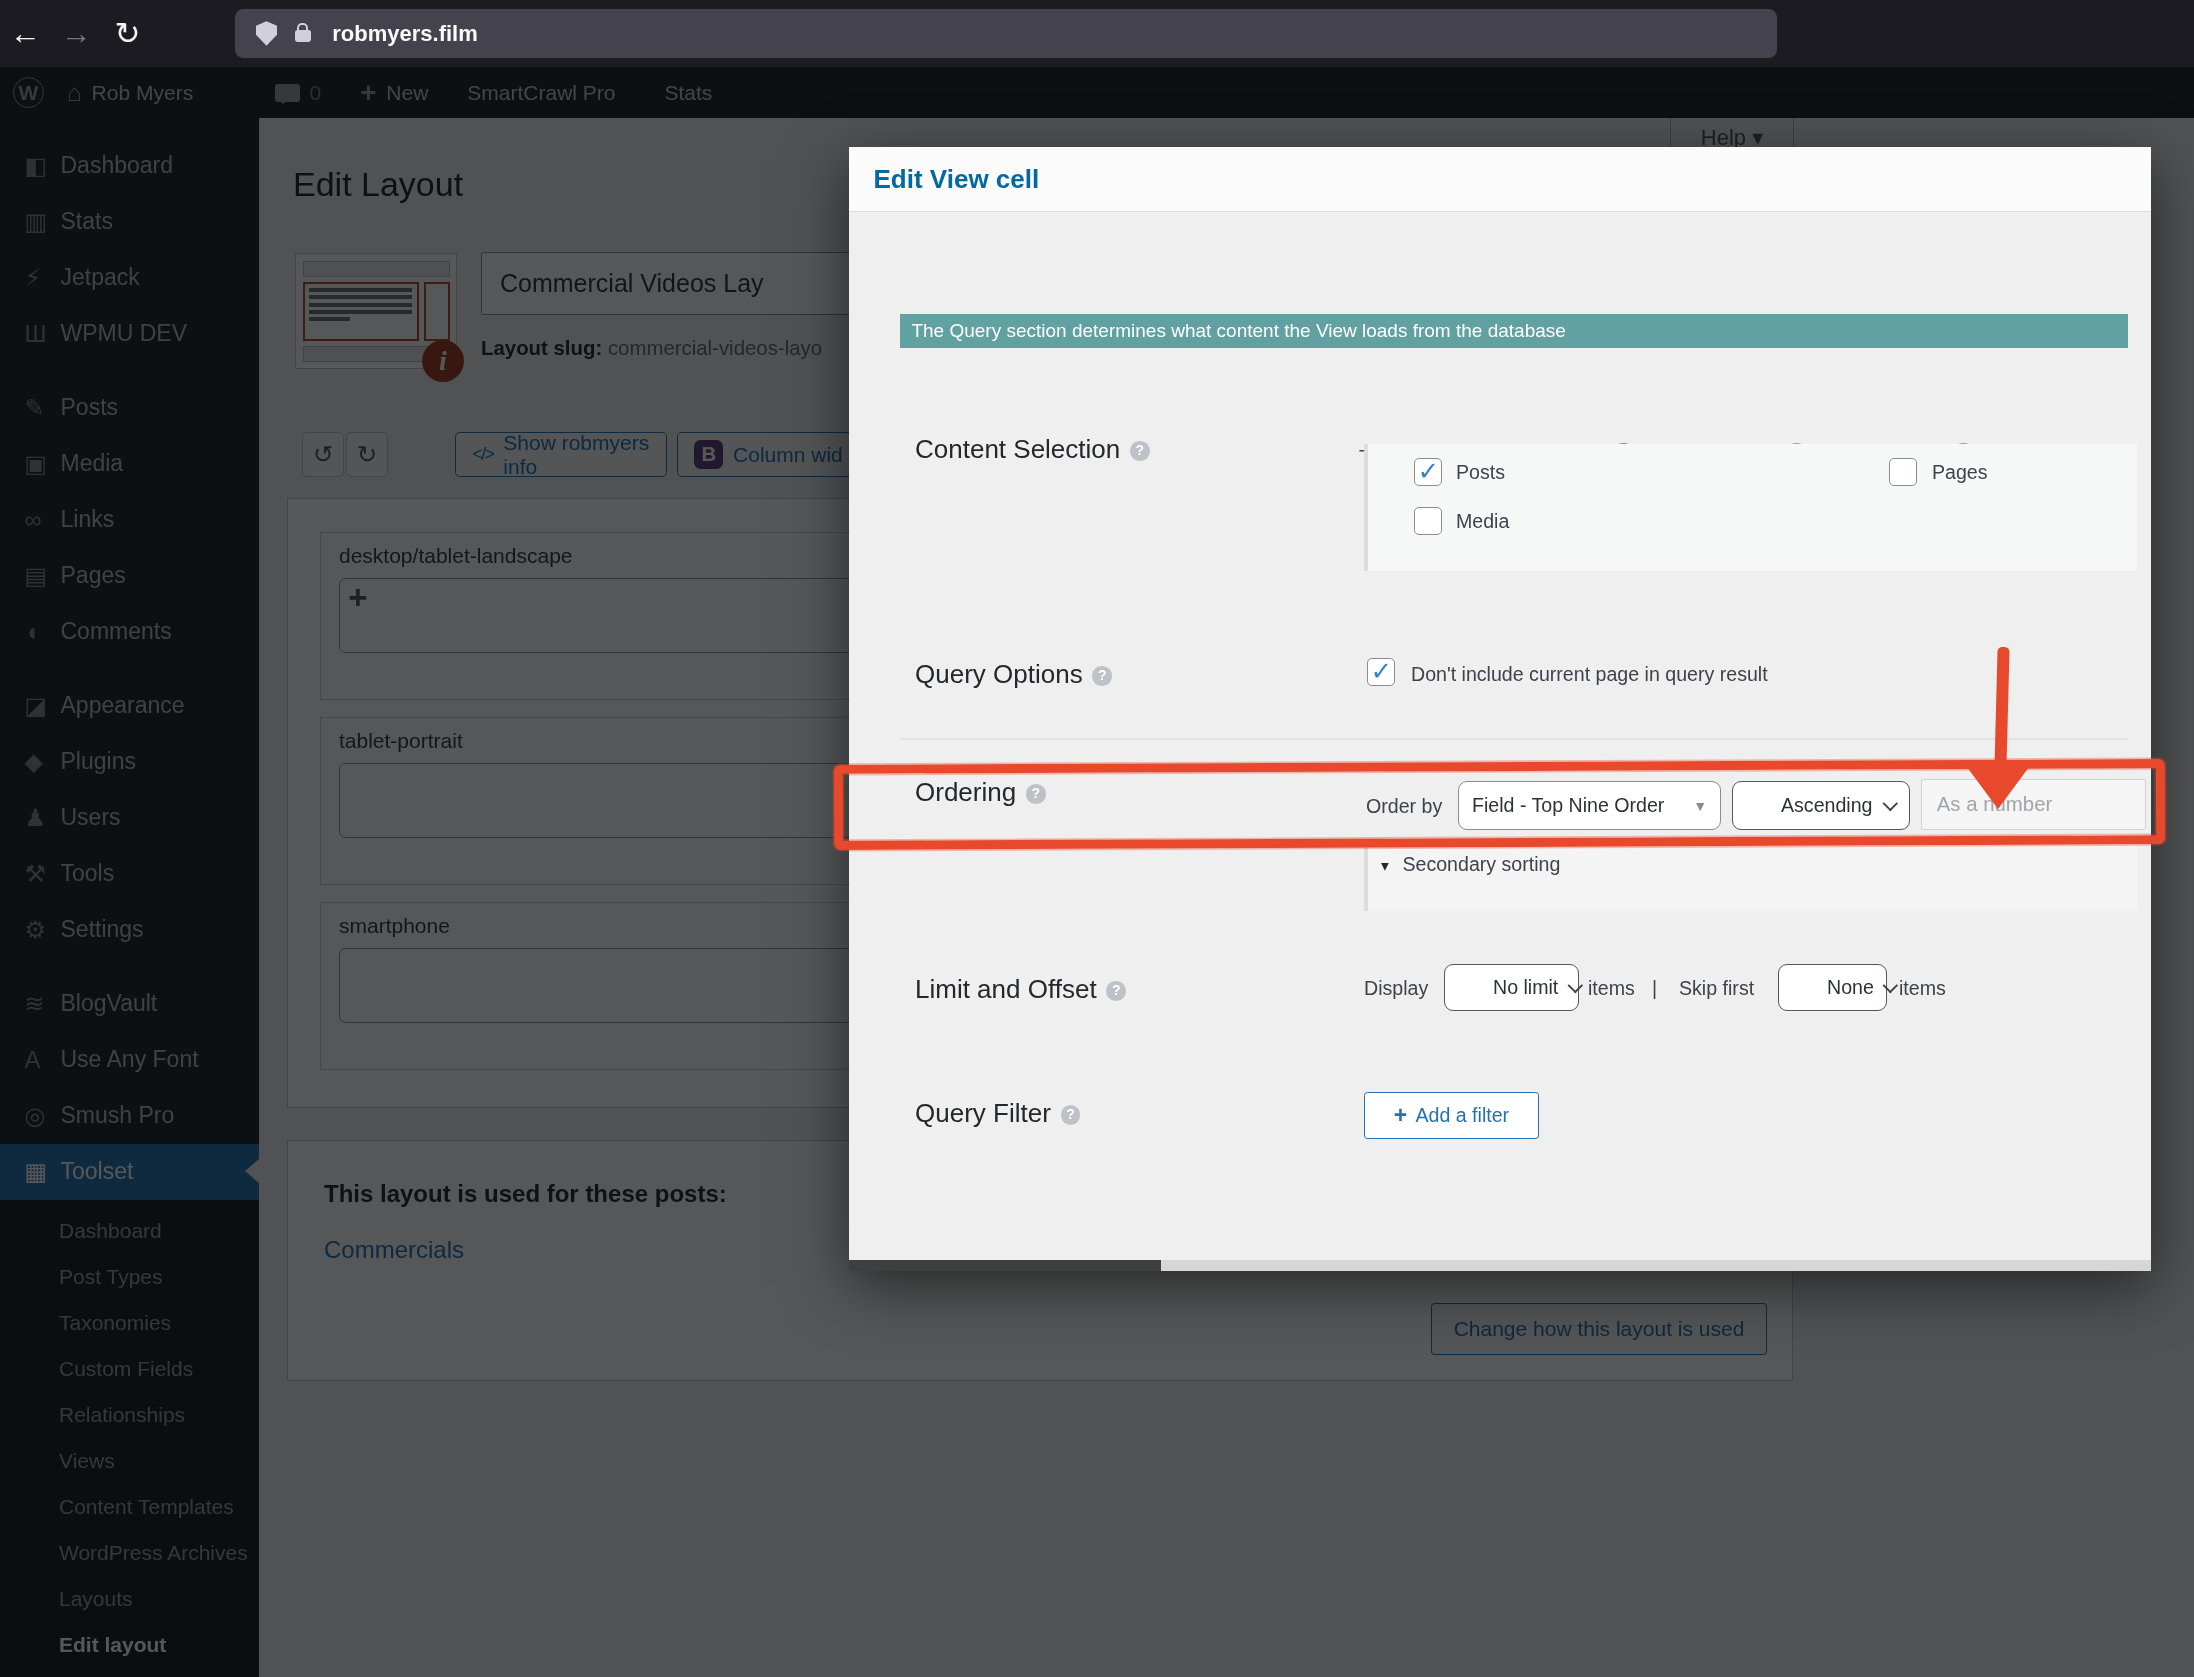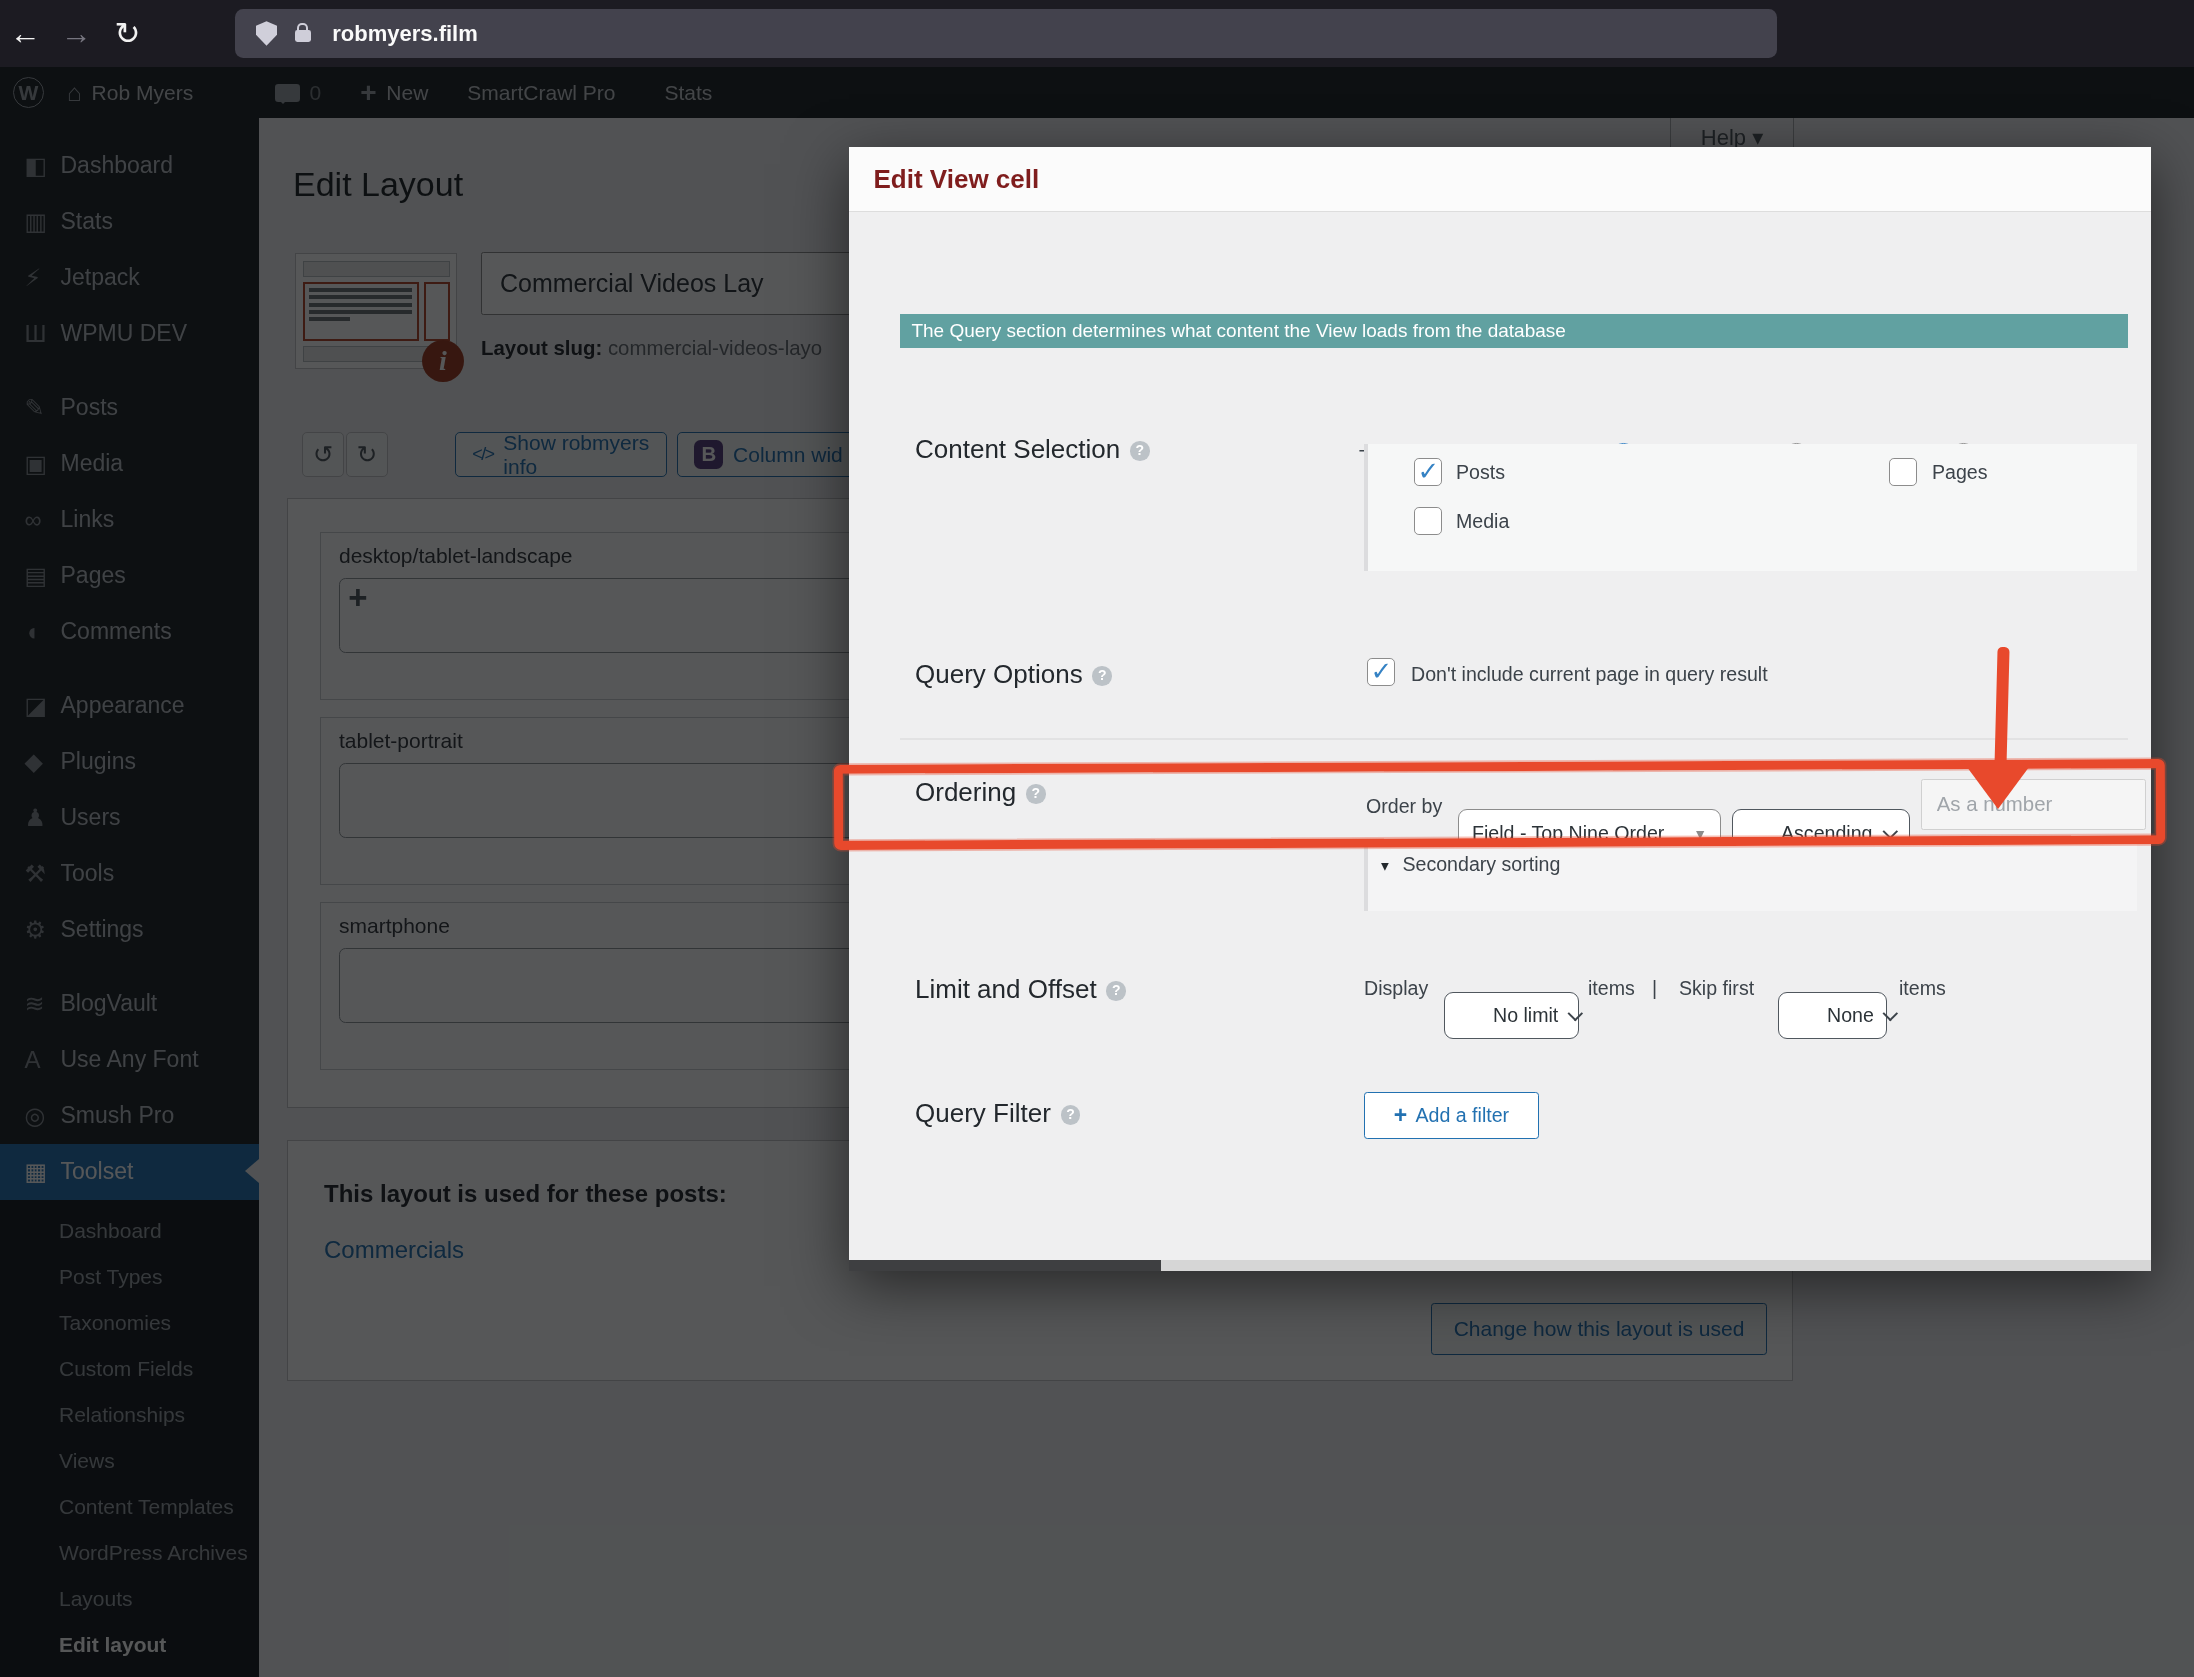--- a/index.html
+++ b/index.html
@@ -66,36 +66,36 @@
   .used-link{position:absolute;left:36px;top:95px;font-size:24px;color:#2271b1;cursor:pointer;}
   .change-btn{position:absolute;left:1143px;top:162px;width:336px;height:52px;border:0.8px solid #2271b1;border-radius:3.3px;background:#f6f7f7;color:#2271b1;font-size:21px;display:flex;align-items:center;justify-content:center;cursor:pointer;}
   .help-tab{position:absolute;left:1411px;top:0px;width:124px;height:37px;border-left:0.8px solid #a7aaad;border-right:0.8px solid #a7aaad;color:#50575e;font-size:22px;text-align:center;padding-top:6.5px;cursor:pointer;}
 
   
   .overlay{position:absolute;left:0;top:67px;width:2194px;height:1610px;background:rgba(6,8,9,0.68);z-index:5;}
 
   
   .modal{position:absolute;left:849px;top:147px;width:1302px;height:1124px;background:#efeff0;z-index:10;box-shadow:0 16.3px 57px rgba(0,0,0,.55);}
   .m-head{height:65px;background:#fbfbfb;border-bottom:0.8px solid #ddd;display:flex;align-items:center;padding-left:24.5px;}
-  .m-title{font-size:26px;font-weight:bold;color:#7f1d1d;}
+  .m-title{font-size:26px;font-weight:bold;color:#0369a1;}
   .banner{position:absolute;left:51px;width:1228px;height:34px;color:#fff;font-size:19px;display:flex;align-items:center;padding-left:11.4px;}
   .banner.teal{top:167px;background:#61a1a1;}
   .banner.blue{top:1046px;background:#4f8ab8;}
   .sec-h{position:absolute;left:66px;font-size:26px;color:#23282d;white-space:nowrap;}
   .q{display:inline-block;width:19.6px;height:19.6px;border-radius:50%;background:#bcc2c7;color:#fff;font-size:14px;font-weight:bold;text-align:center;line-height:19.6px;vertical-align:middle;margin-left:9.8px;}
   .m-label{position:absolute;font-size:19.6px;color:#3c434a;white-space:nowrap;}
   .radio{position:absolute;width:24.5px;height:24.5px;border-radius:50%;background:#fff;border:1.6px solid #8c8c8c;cursor:pointer;}
   .radio.selected{border-color:#3582c4;}
   .radio.selected::after{content:"";position:absolute;inset:4.1px;border-radius:50%;background:#3582c4;}
   .cb{position:absolute;width:28px;height:28px;background:#fff;border:1.6px solid #8c8c8c;border-radius:4.9px;cursor:pointer;}
   .cb.checked::after{content:"\2713";position:absolute;top:-3.3px;left:2.4px;color:#3582c4;font-size:26px;font-weight:bold;}
   .panel{position:absolute;background:#f6f7f7;border-left:4.9px solid #dcdcde;}
   .cb-panel{left:515px;top:297px;width:773px;height:127px;}
   .ss-panel{left:515px;top:692px;width:773px;height:72px;background:#f4f4f5;}
-  .sel{position:absolute;background:#fff;border:0.8px solid #8c8c8c;border-radius:9px;display:flex;align-items:center;justify-content:space-between;padding:0 13px;font-size:19.6px;color:#2c3338;cursor:pointer;white-space:nowrap;margin-top:28px;}
+  .sel{position:absolute;background:#fff;border:0.8px solid #8c8c8c;border-radius:9px;display:flex;align-items:center;justify-content:space-between;padding:0 13px;font-size:19.6px;color:#2c3338;cursor:pointer;white-space:nowrap;}
   .sel .car{color:#8c8c8c;font-size:14px;margin-left:11.4px;}
   .chev{width:10.6px;height:10.6px;border-right:2.4px solid #3c434a;border-bottom:2.4px solid #3c434a;transform:rotate(45deg);margin:-4.9px 0 0 11.4px;flex:none;}
   .sel.dark{border:1.6px solid #50575e;padding-left:48px;}
   .txt-input{position:absolute;background:#f5f5f5;border:0.8px solid #d0d0d0;border-radius:2.4px;font-size:20.4px;color:#2c3338;padding:0 14.7px;}
   .txt-input::placeholder{color:#a0a5aa;}
   .toggle{position:absolute;font-size:19.6px;color:#3c434a;cursor:pointer;}
   .toggle .tri{color:#23282d;font-size:15.5px;margin-right:8.2px;}
   .add-filter{position:absolute;left:515px;top:945px;width:175px;height:47px;background:#fff;border:1.6px solid #2271b1;border-radius:3.3px;color:#2271b1;font-size:19.6px;display:flex;align-items:center;justify-content:center;gap:8.2px;cursor:pointer;}
   .add-filter .pl{font-weight:bold;font-size:23px;}
   .hscroll{position:absolute;left:0;top:1113px;width:1302px;height:11.4px;background:#d6d6d6;}

